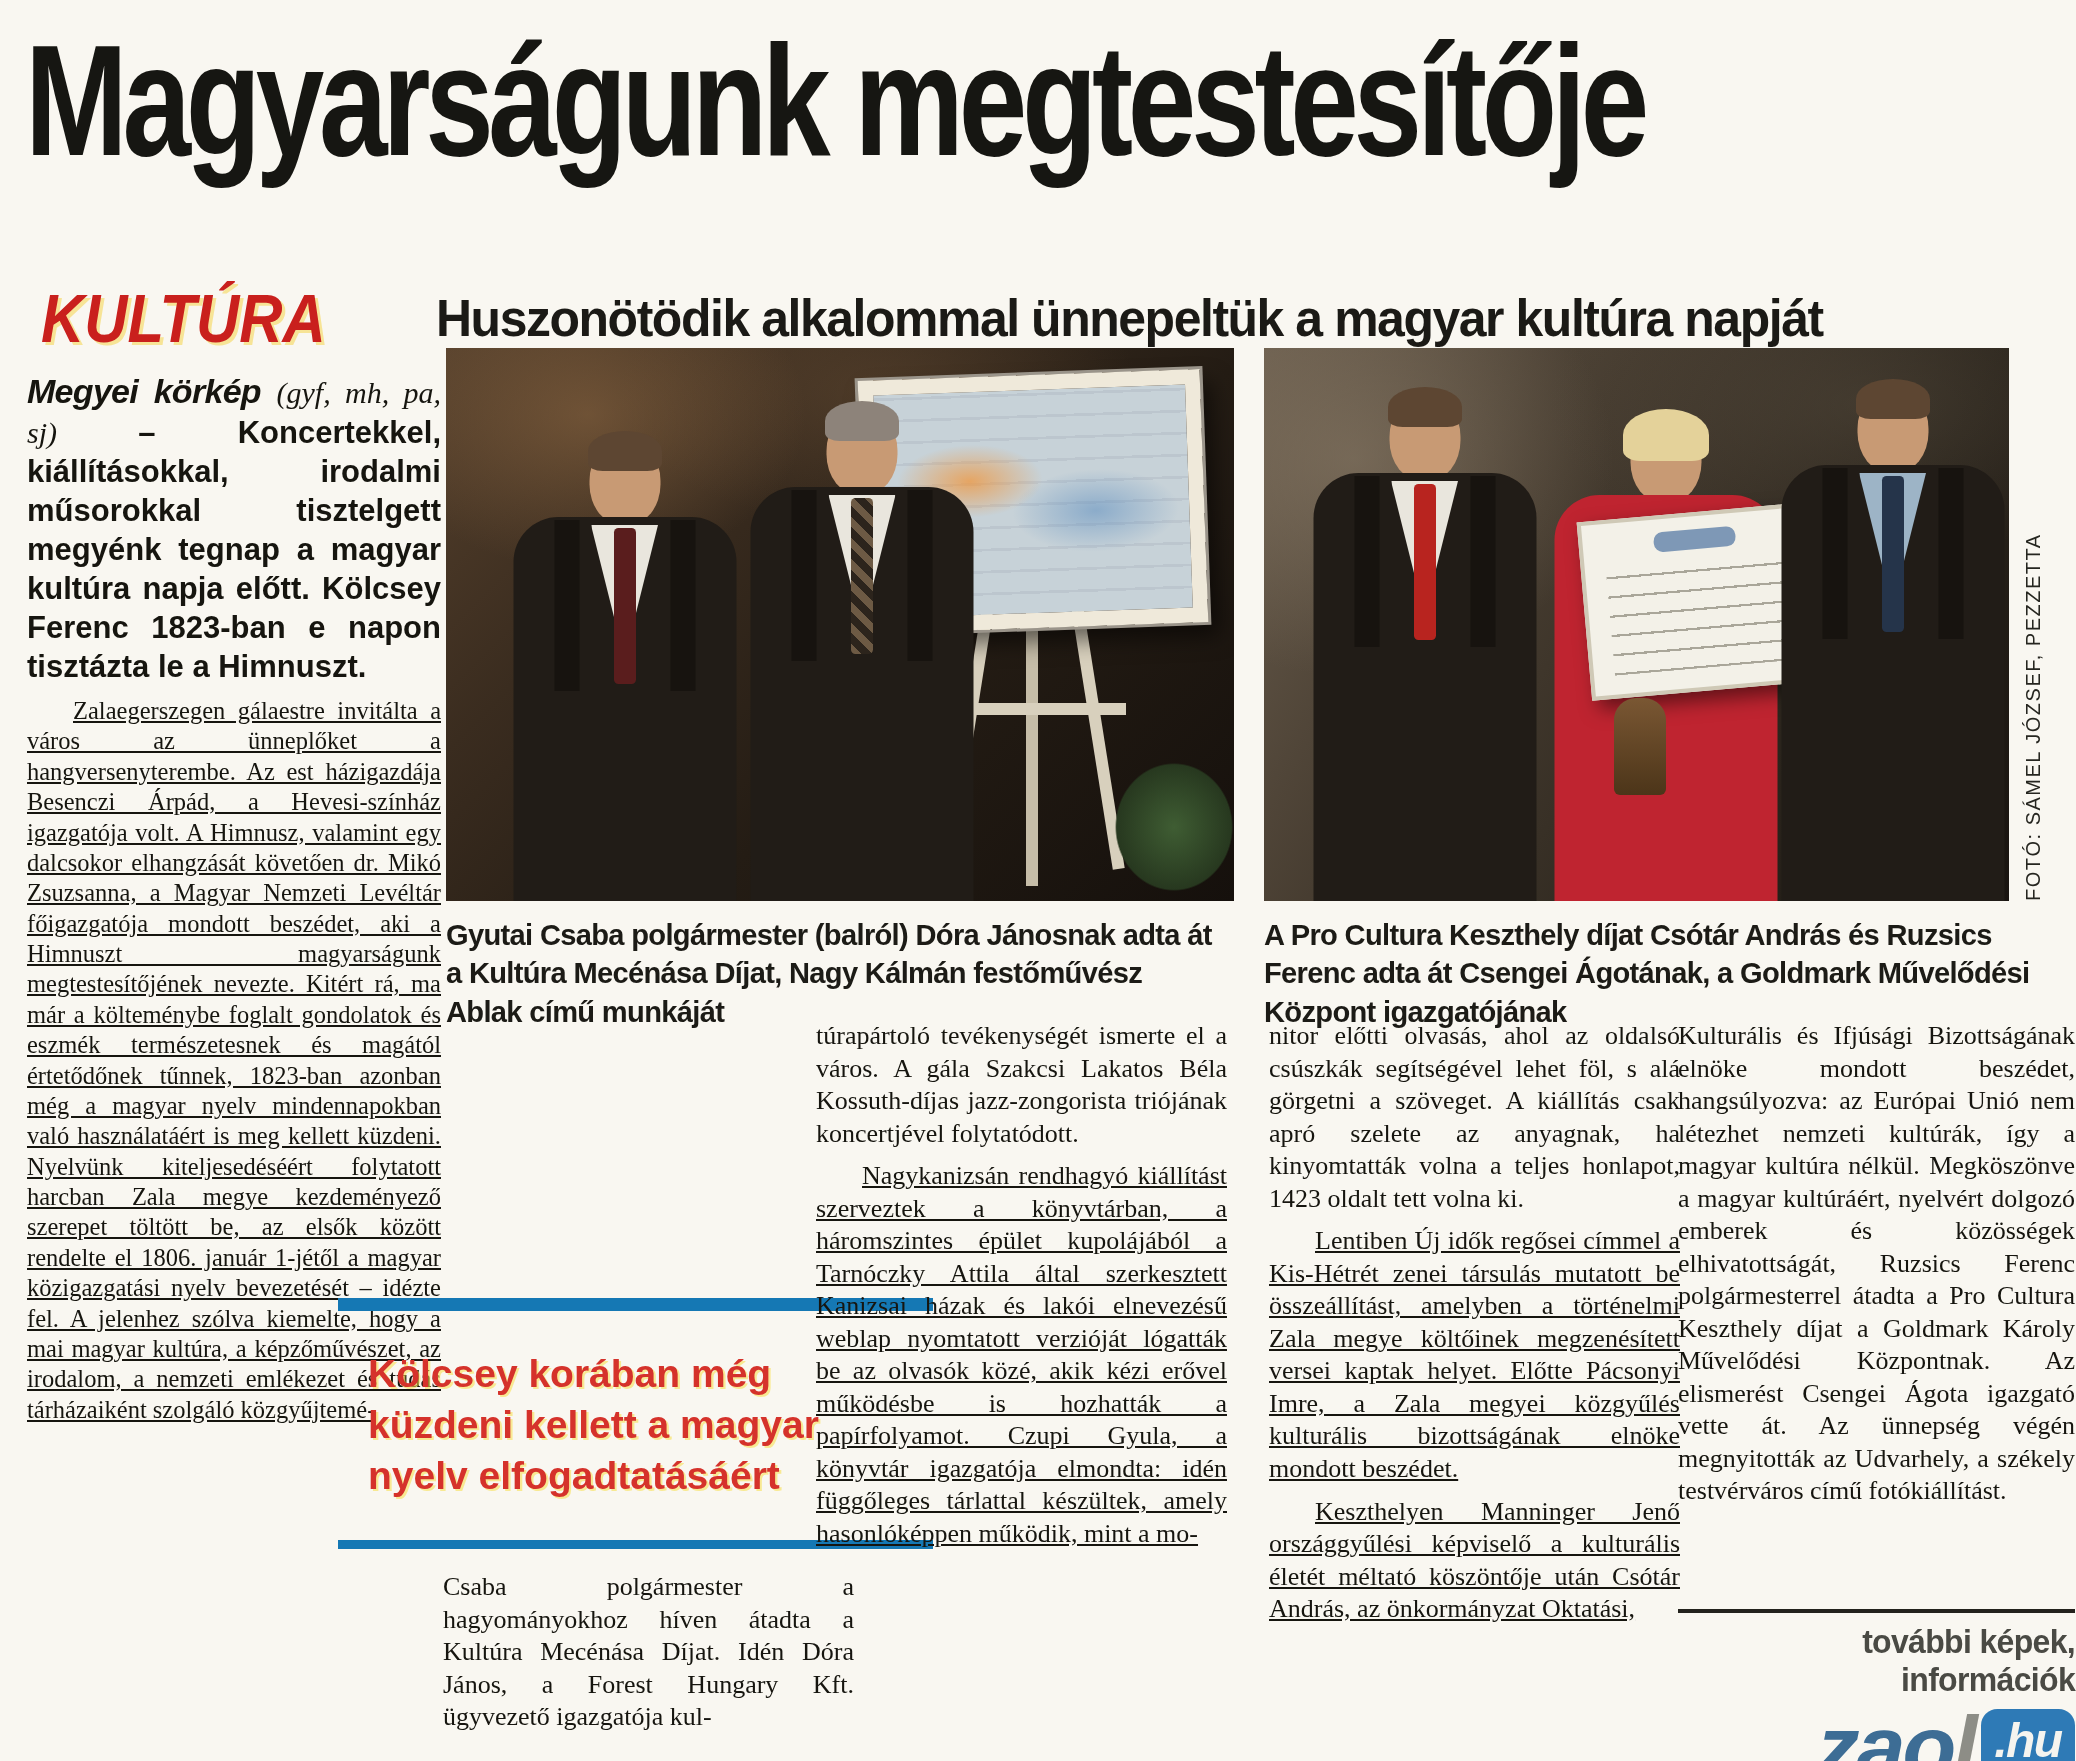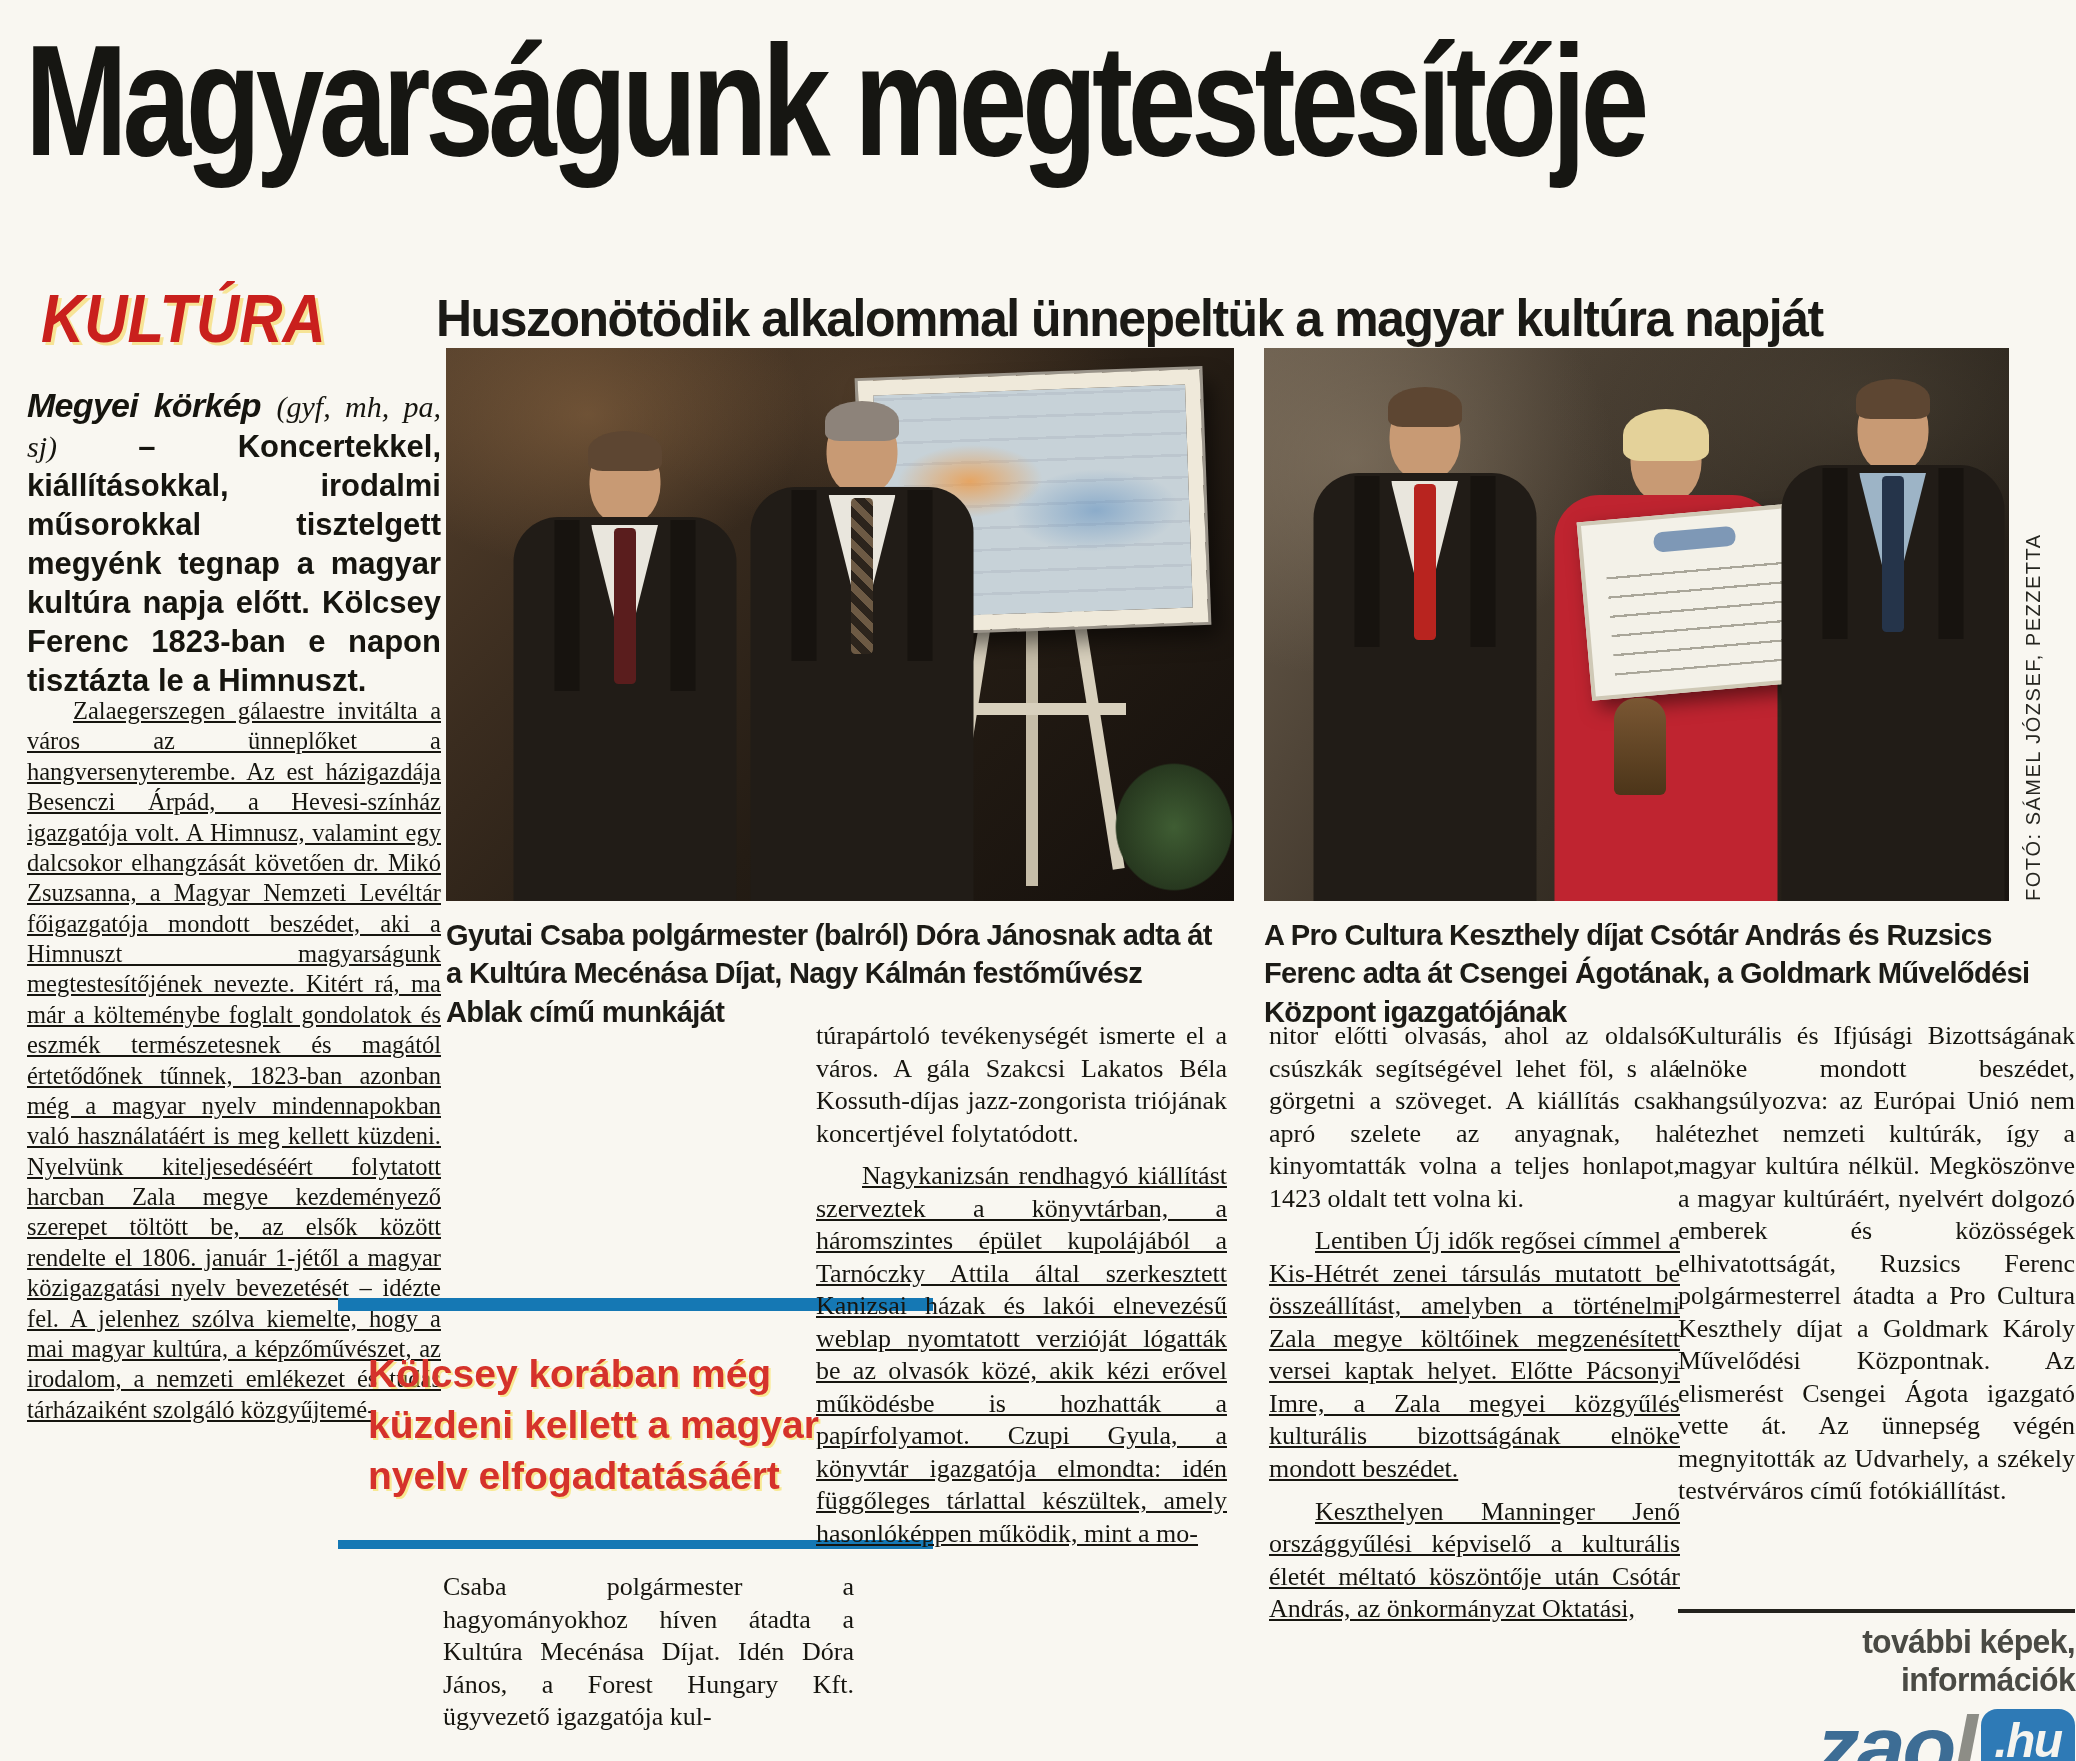--- a/index.html
+++ b/index.html
@@ -31,21 +31,21 @@
     font-size:52px;color:#1b1a16;letter-spacing:-1.5px;margin-left:71px;
     transform:scaleX(0.96);transform-origin:left bottom;
     white-space:nowrap;
   }
   
   .col{position:absolute;width:411px;text-align:justify;color:#16150f;}
   .body-text{font-size:26px;line-height:1.25;}
   .body-text p{margin:0 0 10.4px 0;}
   .body-text p.indent{text-indent:46px;text-decoration:underline;}
   #col1-lead{
-    left:27px;top:384px;width:414px;
+    left:27px;top:370px;width:414px;
     font-family:"Liberation Sans", sans-serif;font-weight:700;
     font-size:31px;line-height:1.26;text-align:justify;
   }
   #col1-lead .lead-intro{font-style:italic;font-size:34px;letter-spacing:-0.7px;}
   #col1-lead .lead-sig{font-style:italic;font-weight:400;font-family:"Liberation Serif",serif;font-size:30px;}
   #col1-body{left:27px;top:696px;width:414px;font-size:24.5px;line-height:1.24;}
   #col2a{left:443px;top:1020px;}
   #col2b{left:443px;top:1571px;}
   #col3{left:816px;top:1020px;}
   #col4{left:1269px;top:1020px;}

